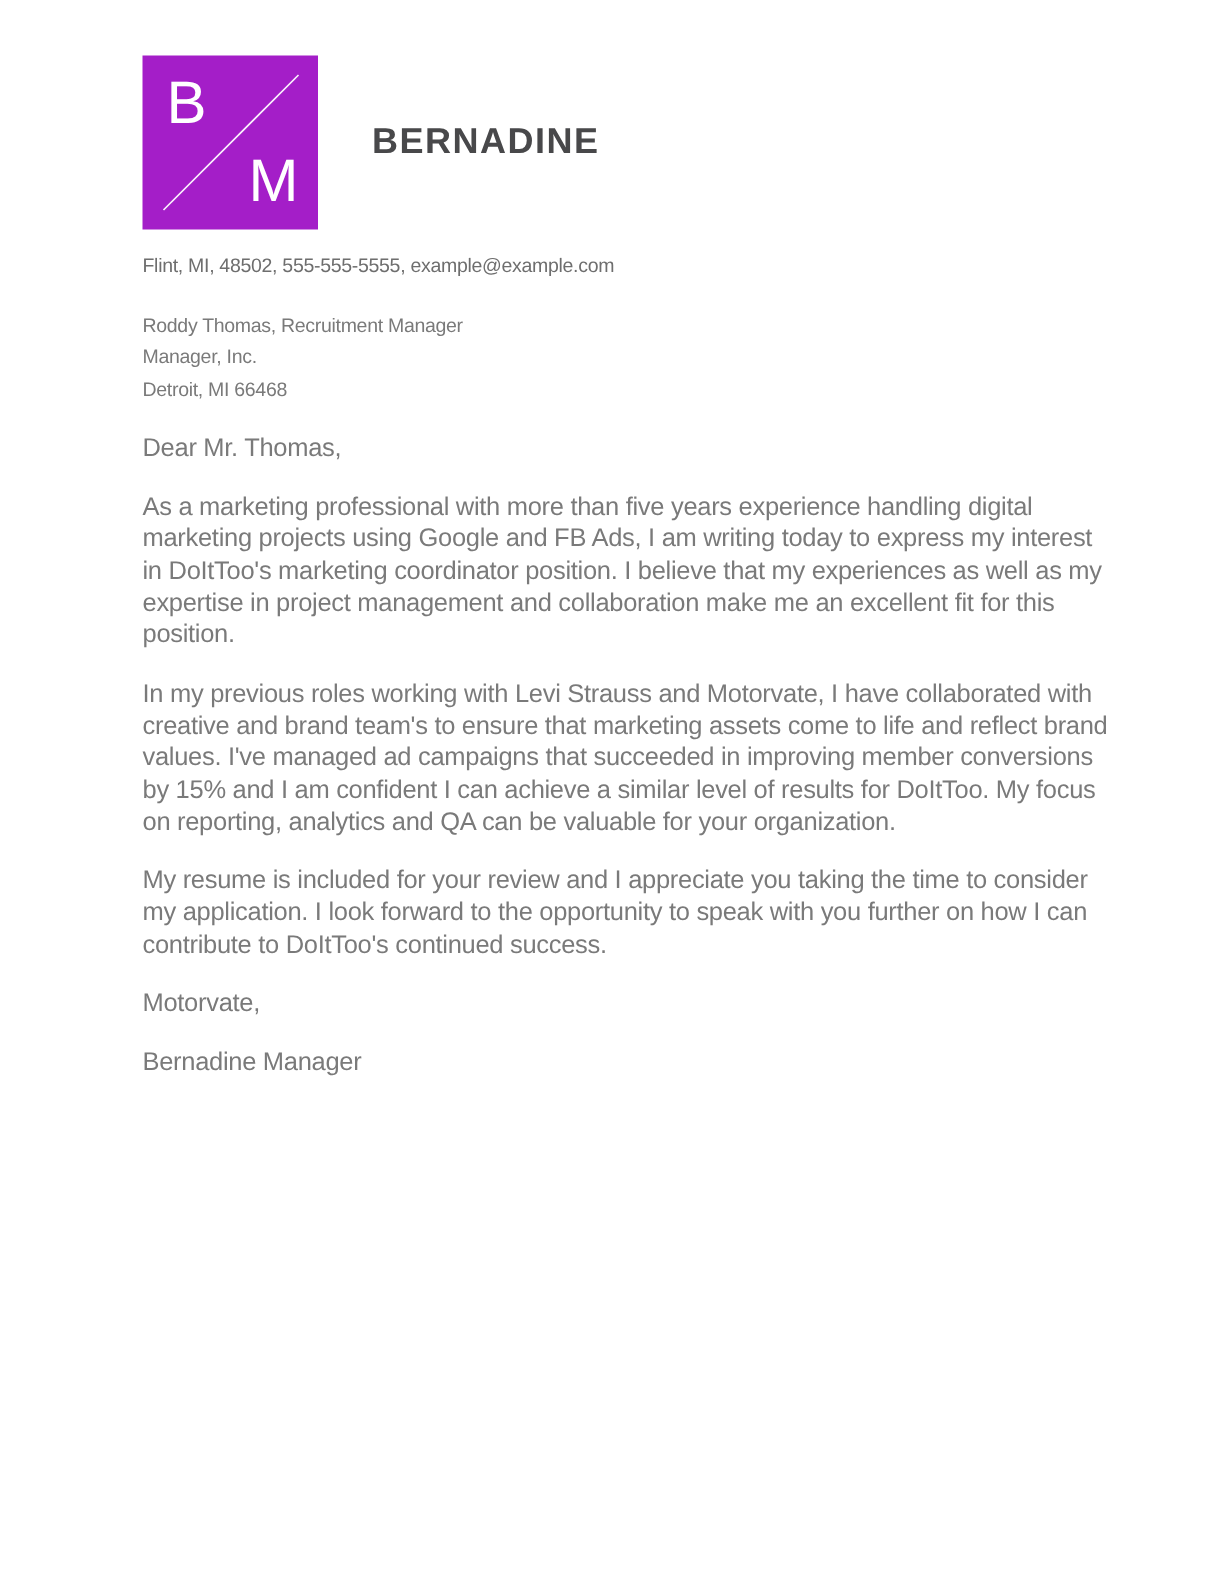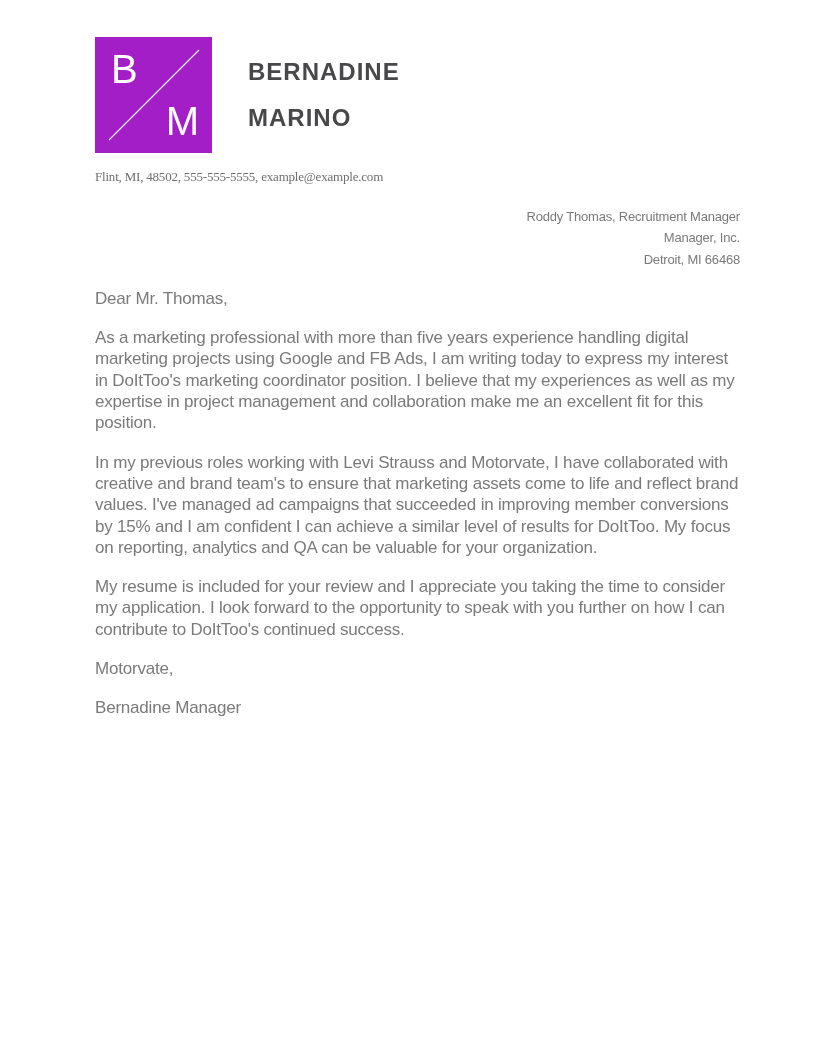--- a/index.html
+++ b/index.html
@@ -52,29 +52,27 @@
     line-height: 46px;
   }
   .name-block span { display: block; }
   
   .contact {
     margin-top: 13px;
     font-size: 13px;
     letter-spacing: -0.2px;
     color: #6e6e6e;
     line-height: 21px;
-    font-family: Liberation Serif, serif;
   }
   .recipient {
     margin-top: 19px;
     font-size: 13px;
     letter-spacing: -0.2px;
     color: #7a7a7a;
     line-height: 21.3px;
-    text-align: right;
   }
   .salutation, .para, .closing, .signature {
     margin-top: 18px;
     font-size: 17px;
     letter-spacing: -0.2px;
     color: #7a7a7a;
     line-height: 21.3px;
     max-width: 645px;
   }
 </style>
@@ -86,21 +84,20 @@
   <header class="header">
     <div class="logo">
       <span class="logo-initial b">B</span>
       <svg class="logo-line-svg" viewBox="0 0 117 116">
         <line x1="14" y1="103" x2="104" y2="13" stroke="#ffffff" stroke-width="1.1" opacity="0.95"></line>
       </svg>
       <span class="logo-initial m">M</span>
     </div>
     <h1 class="name-block">
       <span>BERNADINE</span>
-      <span>MARINO</span>
     </h1>
   </header>
 
   <div class="contact">Flint, MI, 48502, 555-555-5555, example@example.com</div>
 
   <div class="recipient">
     <div>Roddy Thomas, Recruitment Manager</div>
     <div>Manager, Inc.</div>
     <div>Detroit, MI 66468</div>
   </div>

